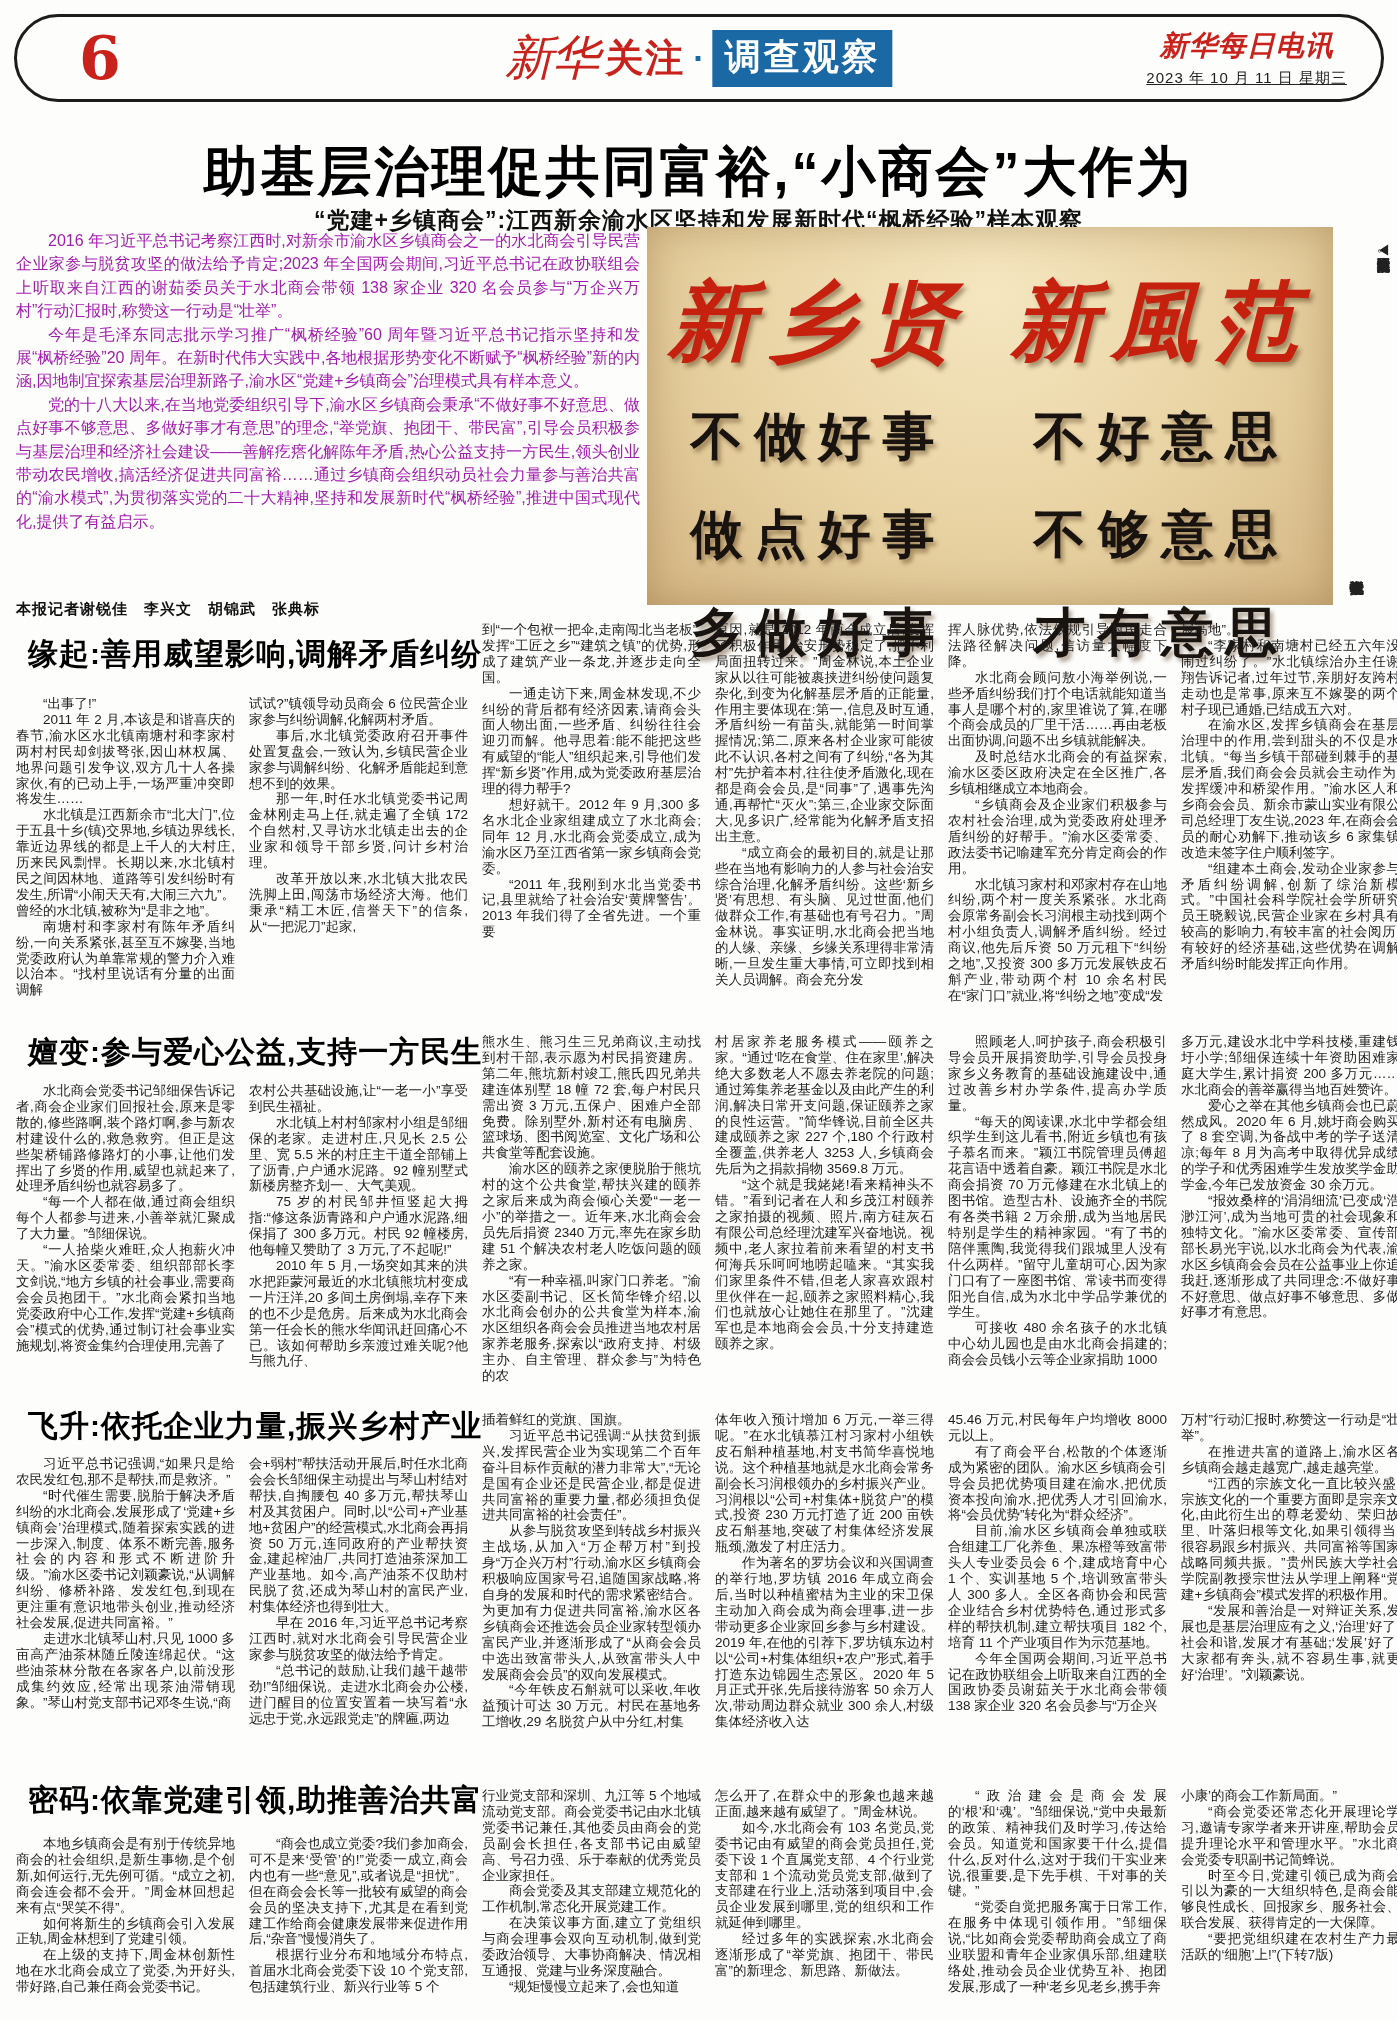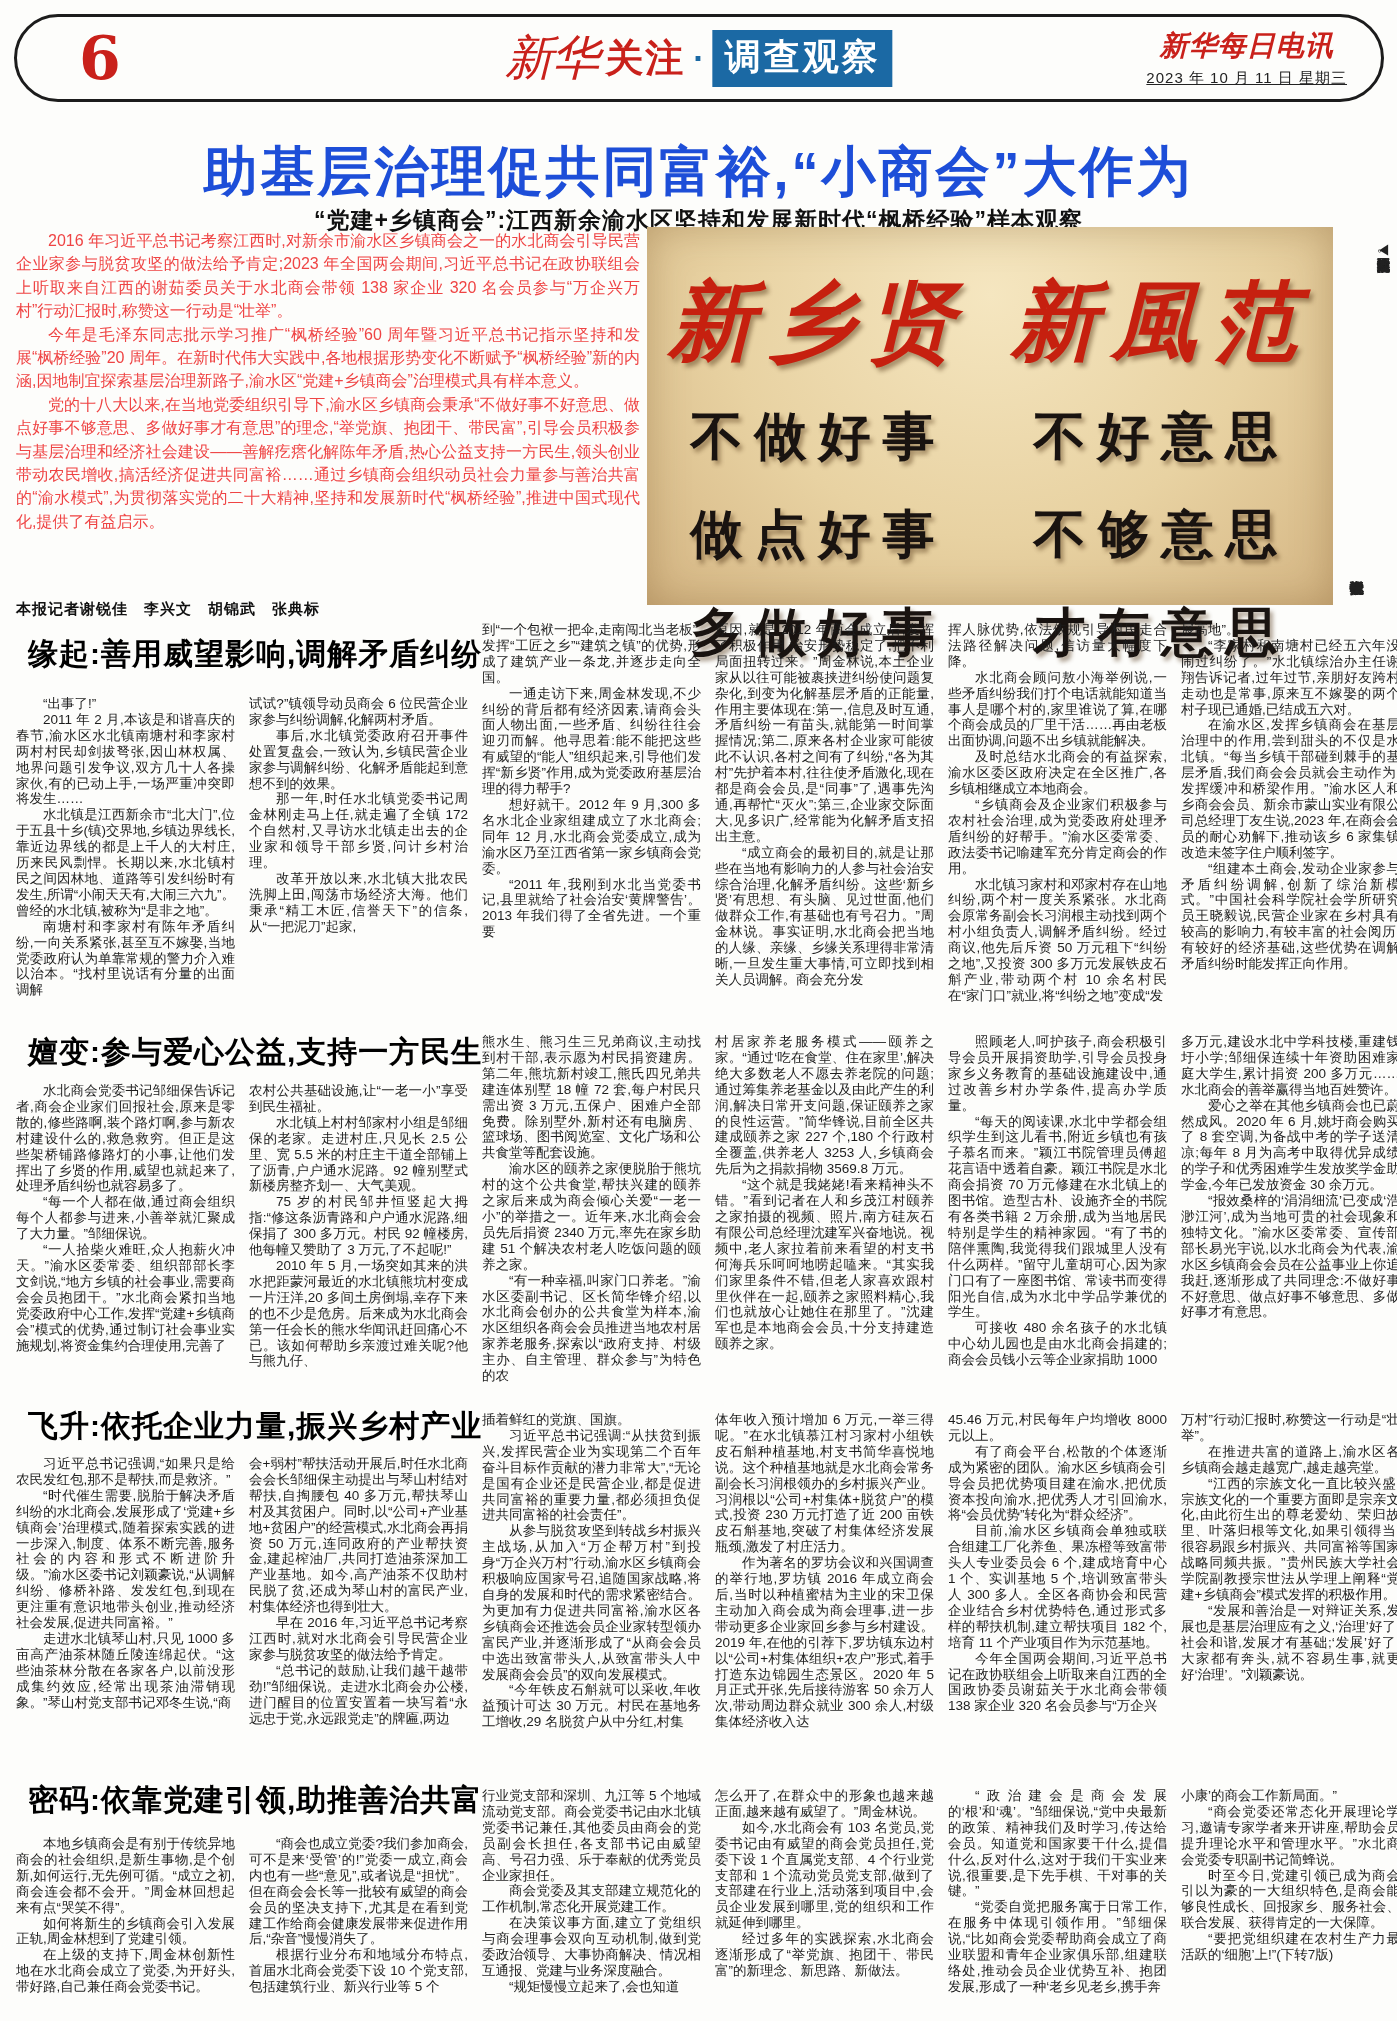--- a/index.html
+++ b/index.html
@@ -18,26 +18,26 @@
   .mast-dot{font-size:34px;font-weight:bold;color:#1b69a4;}
   .mast-badge{background:#1b69a4;color:#fff;font-size:36px;font-weight:bold;
               padding:3px 12px 5px;letter-spacing:3px;}
   .mast-right{position:absolute;right:34px;top:10px;text-align:center;}
   .paper-name{font-family:"DejaVu Serif",serif;font-style:italic;font-weight:bold;
               font-size:28px;color:#c9211b;letter-spacing:1px;}
   .date-line{font-size:15px;color:#222;margin-top:4px;letter-spacing:1px;text-decoration:underline;}
 
   
   .headline{position:absolute;left:0;top:106px;width:100%;text-align:center;
-            font-size:54px;font-weight:900;color:#1d4ed8;letter-spacing:3px;line-height:1.1;}
+            font-size:54px;font-weight:900;color:#000000;letter-spacing:3px;line-height:1.1;}
   .subheadline{position:absolute;left:0;top:186px;width:100%;text-align:center;
                font-size:23px;font-weight:bold;color:#111;letter-spacing:1px;}
 
   
-  .lede{position:absolute;left:16px;top:229px;width:624px;color:#ef4444;
+  .lede{position:absolute;left:16px;top:229px;width:624px;color:#a21caf;
         font-size:16px;line-height:23.4px;text-align:justify;}
   .lede .para{margin:0;text-indent:2em;}
 
   .byline{position:absolute;left:16px;top:600px;font-size:15px;font-weight:bold;
           color:#111;letter-spacing:1px;white-space:pre;}
 
   
   .photo{position:absolute;left:647px;top:227px;width:686px;height:378px;margin:0;
          background:radial-gradient(ellipse at 50% 18%, #f5e6c0 0%, #e8d2a2 55%, #d4b583 100%);
          box-shadow:inset 0 0 40px rgba(120,85,40,.35);display:flex;}

